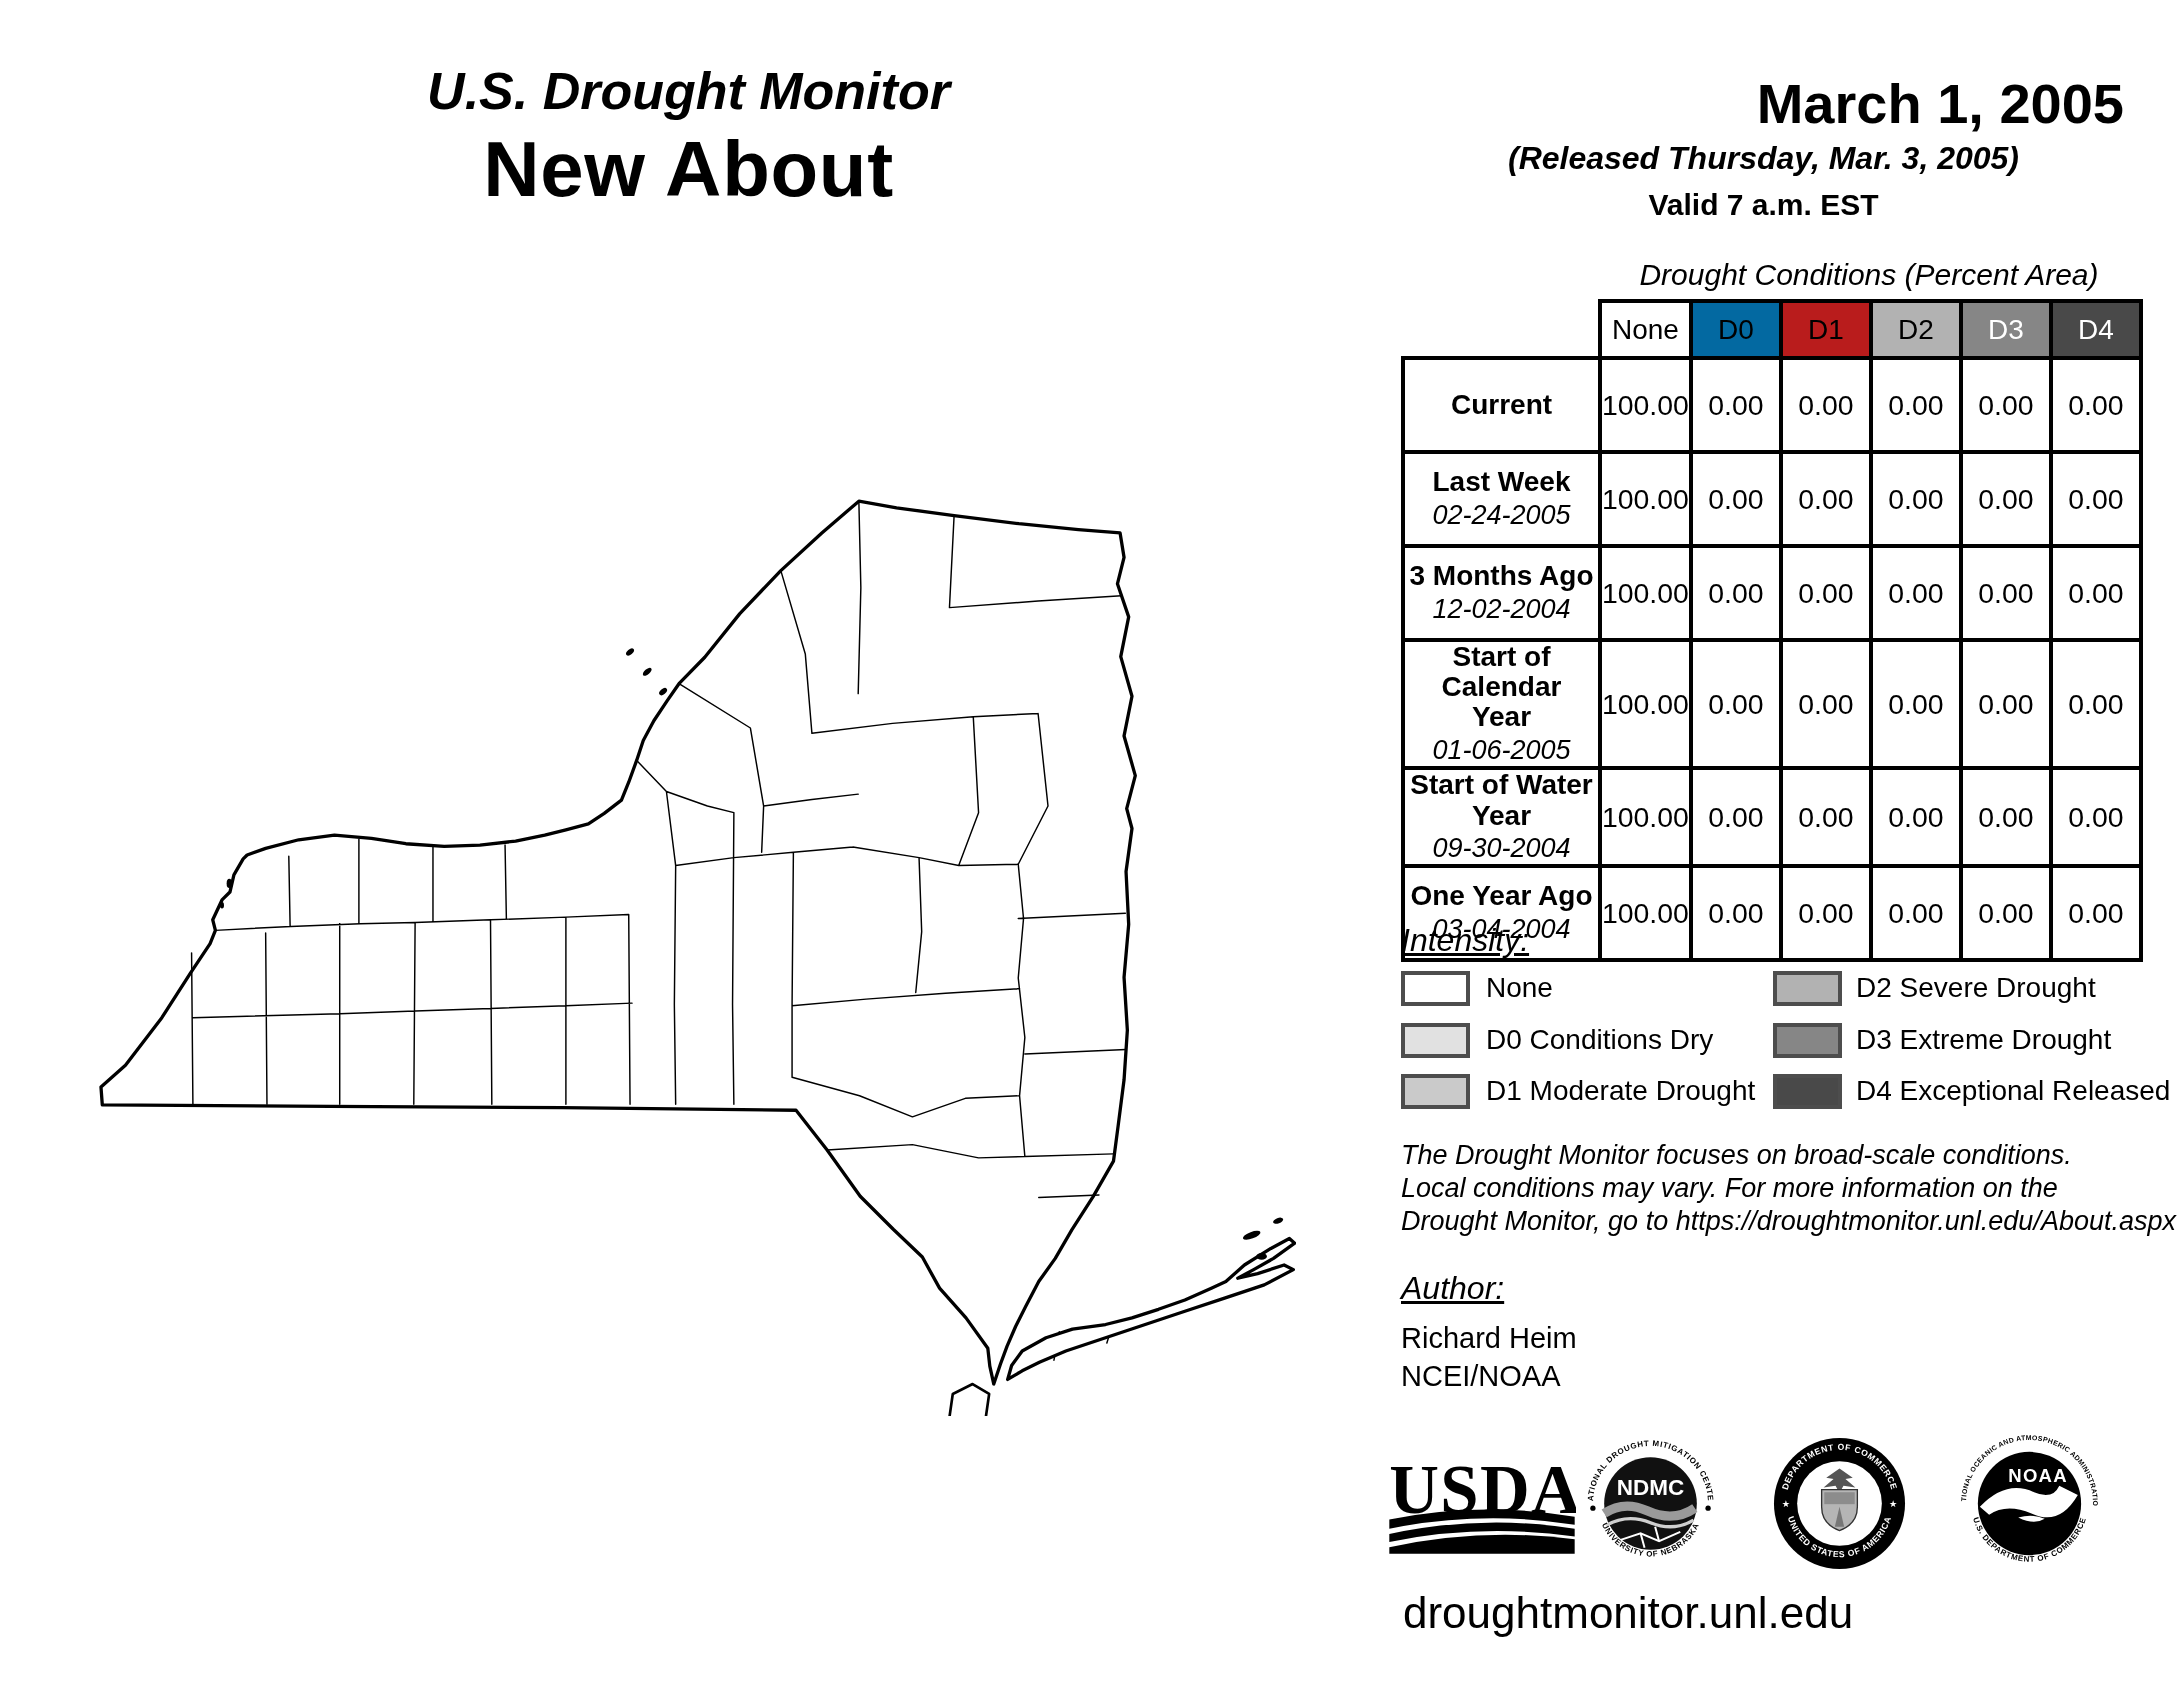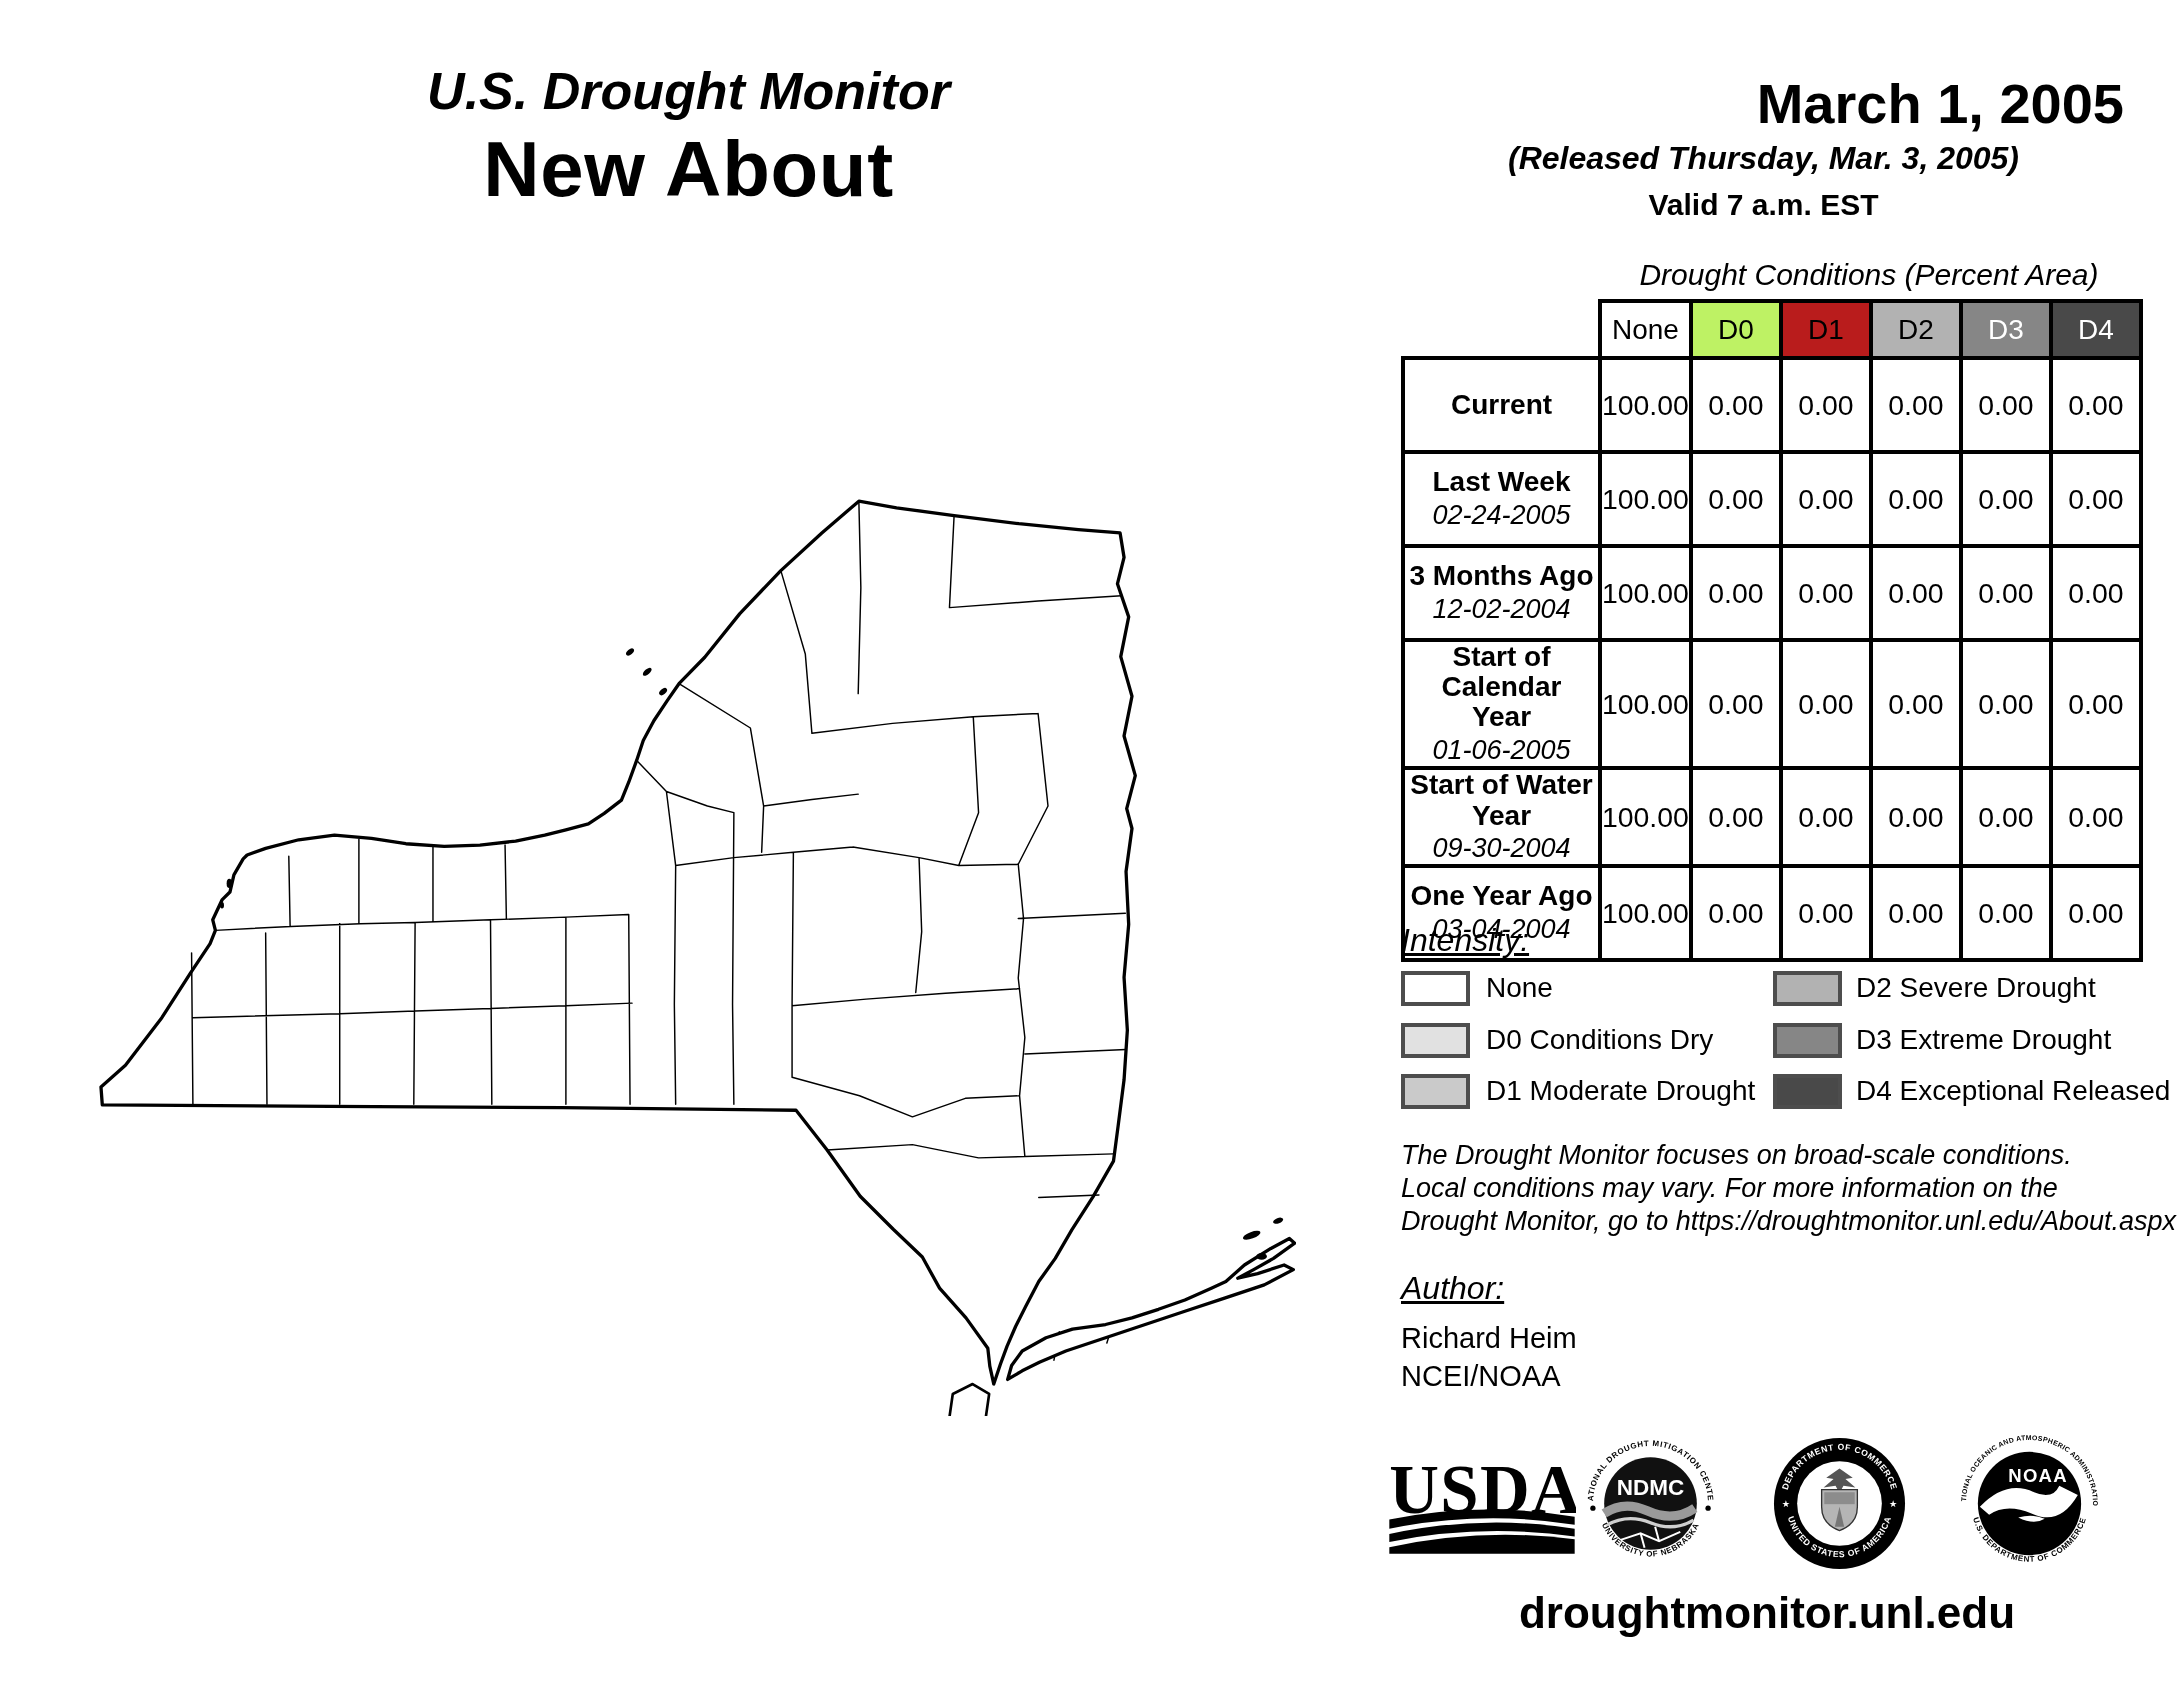--- a/index.html
+++ b/index.html
@@ -25,21 +25,21 @@
   
   .intensity-head{left:1401px;top:922px;font-size:32px;font-style:italic;text-decoration:underline;}
   .legend-item{position:absolute;height:34px;}
   .legend-swatch{position:absolute;left:0;top:0;width:61px;height:26.5px;border:4px solid #4d4d4d;}
   .legend-label{position:absolute;top:1.3px;font-size:28px;white-space:nowrap;}
   
   .disclaimer{left:1401px;top:1139px;width:787px;font-size:27px;font-style:italic;line-height:33px;}
   .author-head{left:1401px;top:1270px;font-size:32px;font-style:italic;text-decoration:underline;}
   .author-name{left:1401px;top:1322px;font-size:29px;}
   .author-org{left:1401px;top:1360px;font-size:29px;}
-  .footer-url{left:1403px;top:1588px;width:728px;text-align:center;font-size:44px;font-weight:bold;}
+  .footer-url{left:1403px;top:1588px;width:728px;font-size:44px;font-weight:normal;}
   .logo{position:absolute;}
   svg{display:block;}
 </style>
 </head>
 <body>
 
 <div class="abs kicker">U.S. Drought Monitor</div>
 <div class="abs state-title">New About</div>
 
 <div class="abs date-main">March 1, 2005</div>
@@ -128,21 +128,21 @@
       <col style="width:90px">
       <col style="width:90px">
       <col style="width:90px">
       <col style="width:90px">
       <col style="width:90px">
     </colgroup>
   <tbody>
       <tr>
     <th class="corner"></th>
     <th class="colhead" style="background-color: rgb(255, 255, 255);">None</th>
-    <th class="colhead" style="background-color: #bef264;">D0</th>
+    <th class="colhead" style="background-color: #0369a1;">D0</th>
     <th class="colhead" style="background-color: #b91c1c;">D1</th>
     <th class="colhead" style="background-color: rgb(178, 178, 178);">D2</th>
     <th class="colhead wtxt" style="background-color: rgb(134, 134, 134);">D3</th>
     <th class="colhead wtxt" style="background-color: rgb(73, 73, 73);">D4</th>
   </tr>
   <tr>
     <td class="rowlabel">
           <div class="lbl">Current</div>
         </td>
     <td>100.00</td>

